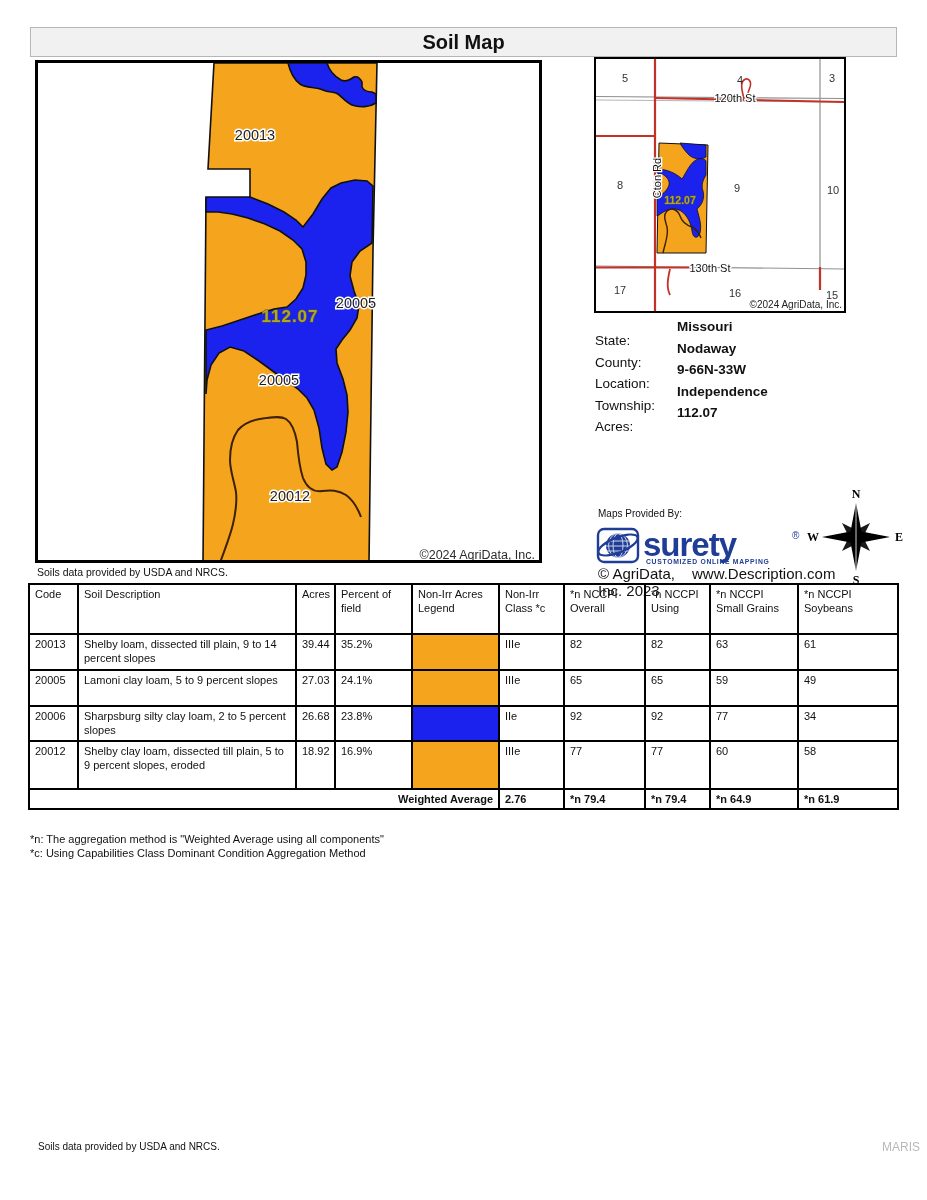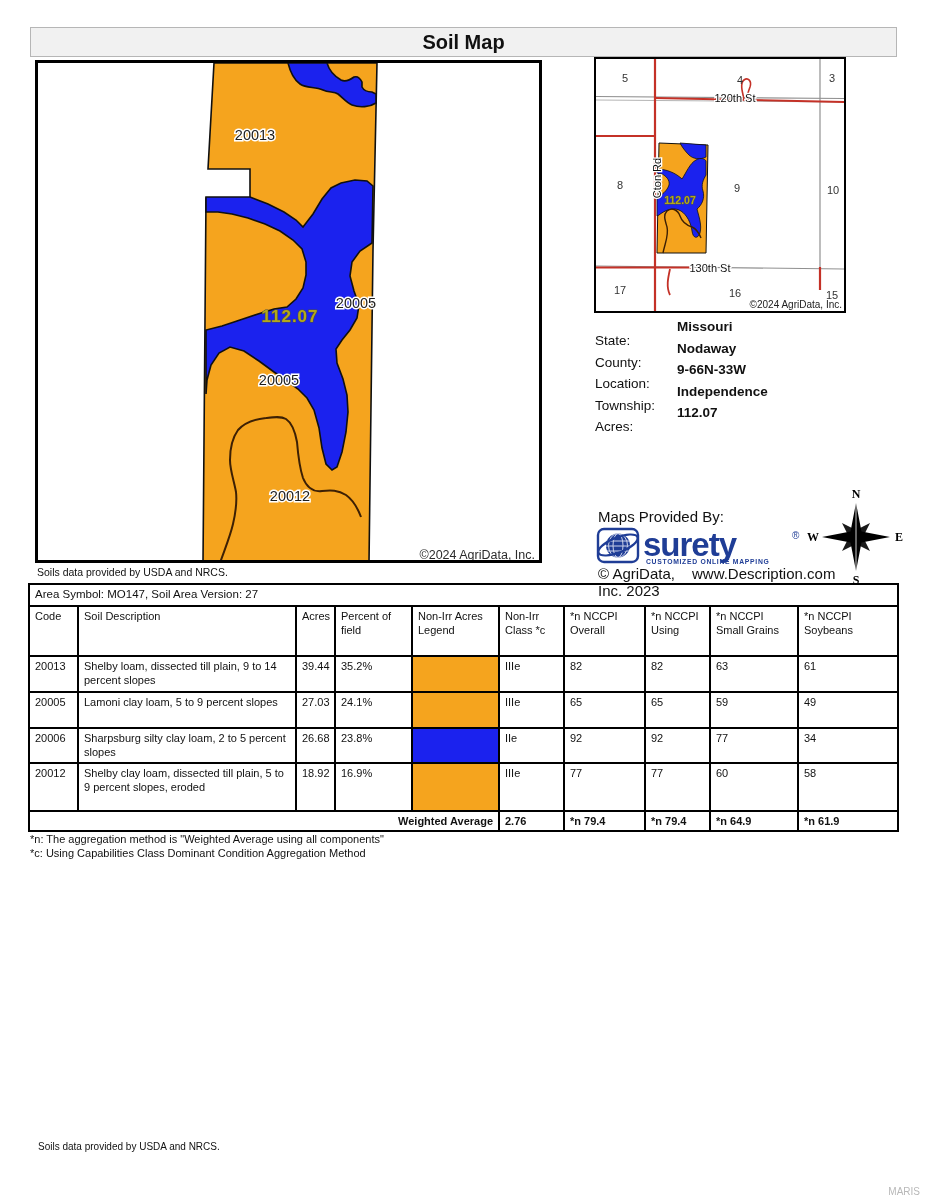--- a/index.html
+++ b/index.html
@@ -16,21 +16,21 @@
 
   .map-caption{position:absolute;left:37px;top:566px;font-size:10.5px;}
 
   .insetmap{position:absolute;left:594px;top:57px;width:248px;height:252px;border:2px solid #000;background:#fff;}
 
   .info{position:absolute;left:595px;top:316px;width:300px;font-size:13.5px;}
   .info-row{display:flex;height:21.5px;align-items:center;}
   .info-label{width:82px;margin-top:28px;}
   .info-value{font-weight:bold;}
 
-  .provider-caption{position:absolute;left:598px;top:508px;font-size:15px;}
+  .provider-caption{position:absolute;left:598px;top:508px;font-size:10px;}
   .provider-logo{position:absolute;left:596px;top:527px;}
   .provider-line{position:absolute;left:598px;top:565px;width:250px;font-size:15px;display:flex;}
   .provider-copy{width:94px;}
   .provider-web{margin-left:0px;}
 
   .compass{position:absolute;left:806px;top:487px;width:100px;height:100px;}
   .compass text{font-family:"Liberation Serif",serif;font-size:12px;font-weight:bold;fill:#000;}
 
   table.soil{position:absolute;left:28px;top:583px;width:869px;border-collapse:collapse;table-layout:fixed;
     font-size:11px;}
@@ -42,21 +42,21 @@
   table.soil tr.r1 td{height:30px;}
   table.soil tr.r2 td{height:30px;}
   table.soil tr.r3 td{height:29px;}
   table.soil tr.r4 td{height:42px;}
   table.soil tr.wa td{height:13px;font-weight:bold;}
   table.soil td.wa-label{text-align:right;}
 
   .footnotes{position:absolute;left:30px;top:833px;font-size:11px;line-height:13.5px;}
 
   .footer-attr{position:absolute;left:38px;top:1141px;font-size:10px;}
-  .watermark{position:absolute;right:7px;top:1186px;font-size:10px;color:#b8b8b8;padding-left:24px;}
+  .watermark{position:absolute;right:7px;top:1140px;font-size:12px;color:#b8b8b8;padding-left:24px;}
 
   .maplabel{font-size:14.5px;fill:#1d1d1d;paint-order:stroke;stroke:#ffffff;stroke-width:3px;}
   .acreslabel{font-size:17px;font-weight:bold;letter-spacing:1px;fill:#b3a81a;paint-order:stroke;stroke:#4c5044;stroke-width:1.1px;}
   .copytext{font-size:12.5px;fill:#2c2c2c;}
   .sec-num{font-size:11px;fill:#333;}
   .roadlabel{font-size:11px;fill:#111;paint-order:stroke;stroke:#fff;stroke-width:2.5px;}
   .inset-acres{font-size:10.5px;font-weight:bold;fill:#b3a81a;paint-order:stroke;stroke:#4c5044;stroke-width:0.8px;}
   .inset-copy{font-size:10px;fill:#222;}
 </style>
 </head>
@@ -192,23 +192,20 @@
         <col style="width:39px">
         <col style="width:77px">
       <col style="width:87px">
         <col style="width:65px">
         <col style="width:81px">
         <col style="width:65px">
       <col style="width:88px">
         <col style="width:100px">
     </colgroup>
     <tbody>
-        <tr class="area-row">
-      <td colspan="10">Area Symbol: MO147, Soil Area Version: 27</td>
-    </tr>
     <tr class="head-row">
       <th>Code</th>
       <th>Soil Description</th>
       <th>Acres</th>
       <th>Percent of field</th>
       <th>Non-Irr Acres Legend</th>
       <th>Non-Irr Class *c</th>
       <th>*n NCCPI Overall</th>
       <th>*n NCCPI Using</th>
       <th>*n NCCPI Small Grains</th>

